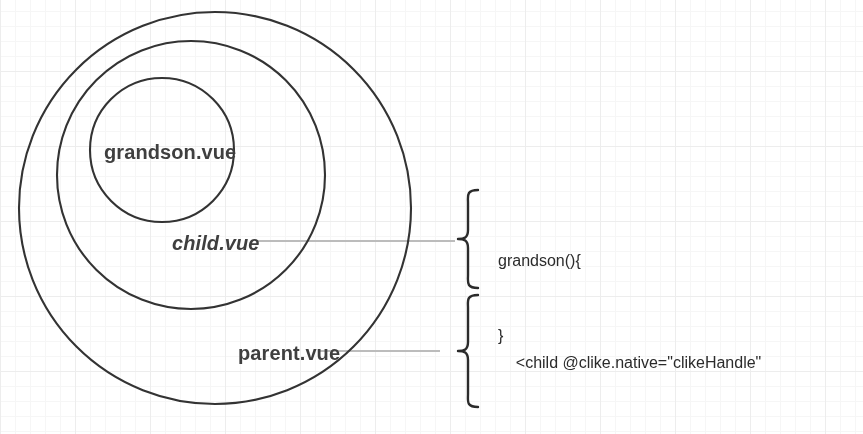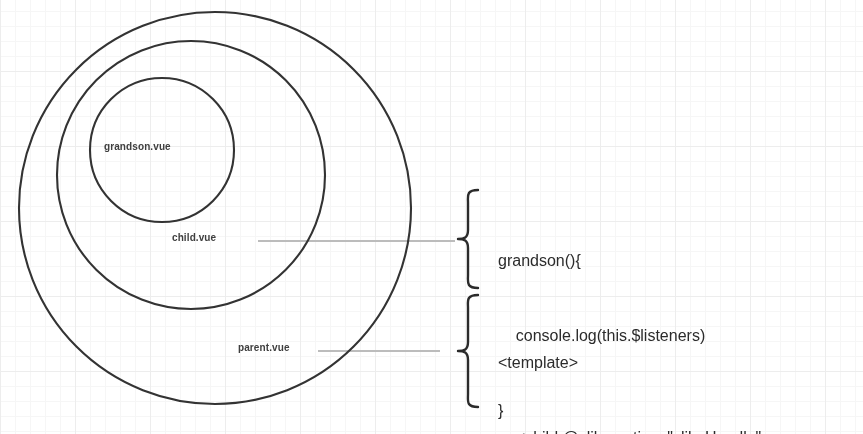--- a/index.html
+++ b/index.html
@@ -34,27 +34,27 @@
   #art {
     position: absolute;
     left: 0;
     top: 0;
     width: 863px;
     height: 434px;
   }
   .label {
     position: absolute;
     font-weight: bold;
-    font-size: 10px;
+    font-size: 20px;
     color: #3f3f3f;
     white-space: nowrap;
     letter-spacing: 0.1px;
   }
   #label-grandson { left: 104px; top: 141px; }
-  #label-child    { left: 172px; top: 232px; }
+  #label-child    { left: 172px; top: 232px; font-style: italic; }
   #label-parent   { left: 238px; top: 342px; }
 
   .code-block {
     position: absolute;
     font-family: "Liberation Sans", sans-serif;
     font-size: 16px;
     color: #2b2b2b;
     white-space: pre;
     line-height: 25px;
   }
@@ -94,24 +94,22 @@
   </svg>
 
   <div class="label" id="label-grandson">grandson.vue</div>
 
   <div class="label" id="label-child">child.vue</div>
 
   <div class="label" id="label-parent">parent.vue</div>
 
   <div class="code-block" id="code-listeners">
     <span class="code-line">grandson(){</span>
-    <span class="code-line">    console.log(this.$listeners)</span>
     <span class="code-line">}</span>
   </div>
 
   <div class="code-block" id="code-template">
-    <span class="code-line">&lt;template&gt;</span>
     <span class="code-line">    &lt;child @clike.native="clikeHandle"</span>
     
     
   </div>
 
 </div>
 
 </body></html>

